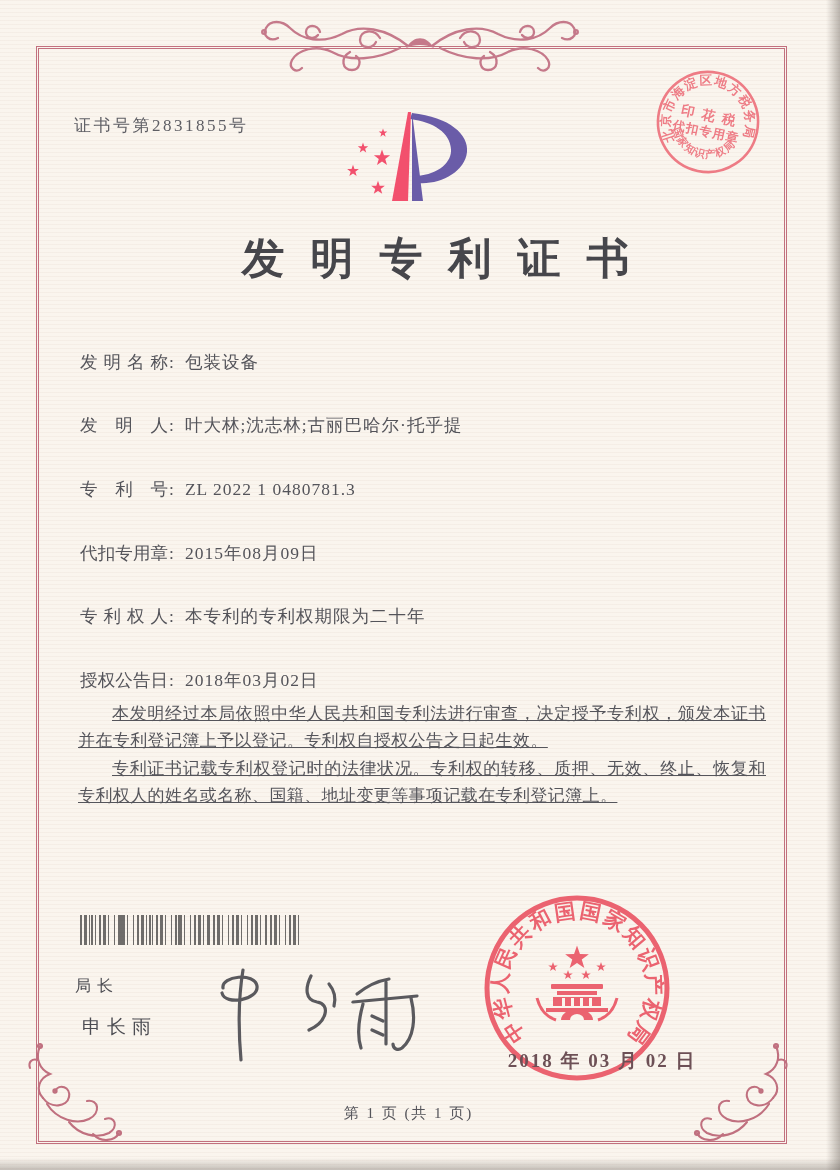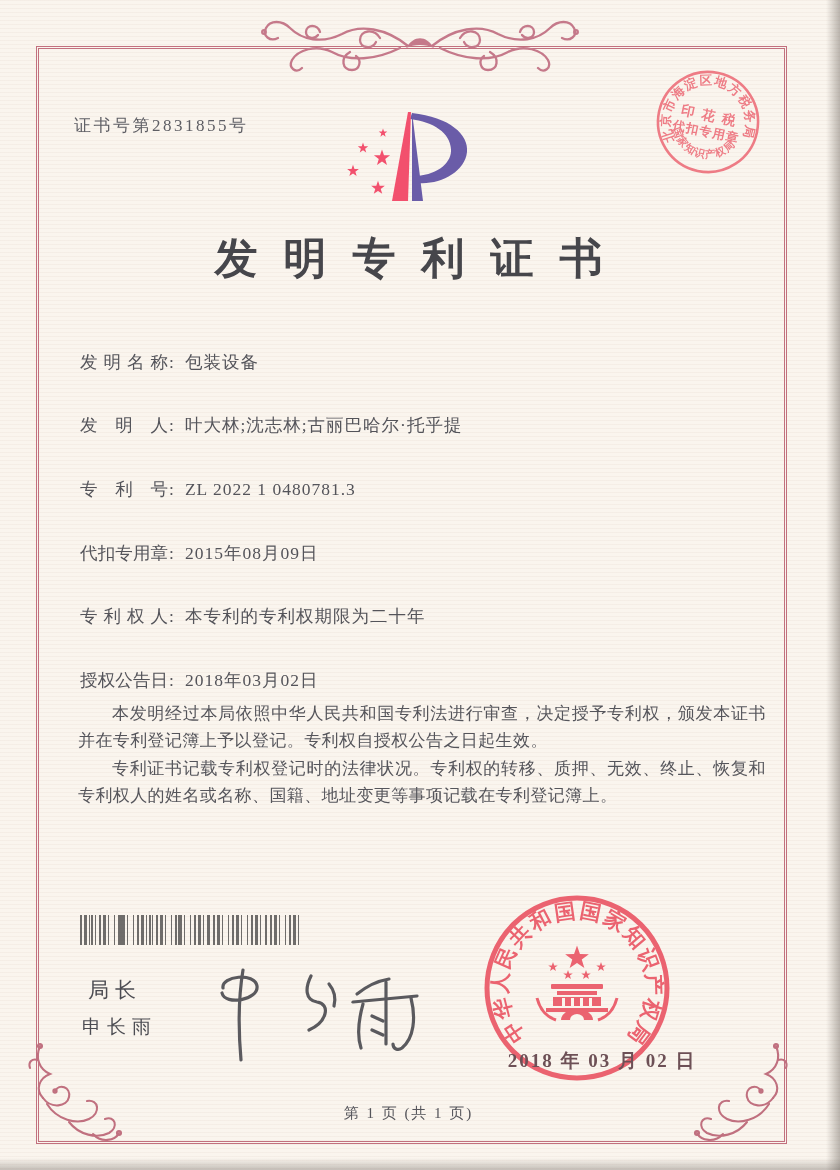--- a/index.html
+++ b/index.html
@@ -27,42 +27,42 @@
 
   .cert-number{
     position:absolute;left:74px;top:114px;
     font-size:17px;letter-spacing:2.5px;color:#5e5e64;
   }
   .logo{position:absolute;left:338px;top:100px;}
 
   .doc-title{
     position:absolute;left:36px;top:230px;width:745px;
     text-align:center;font-size:43px;font-weight:600;color:#46464b;
-    letter-spacing:26px;text-indent:26px;
+    letter-spacing:26px;text-indent:26px;padding-left:27px;
   }
 
   .field-row{position:absolute;left:80px;font-size:17.5px;color:#54545a;white-space:nowrap;}
   .field-label{display:inline-block;width:88px;text-align:justify;text-align-last:justify;}
   .field-colon{margin-left:1px;}
   .field-value{margin-left:11px;letter-spacing:1px;}
 
   .body-text{
     position:absolute;left:78px;top:700px;width:688px;
-    font-size:17px;line-height:27.3px;color:#55555b;text-align:justify;letter-spacing:.4px;
+    font-size:17px;line-height:27.3px;color:#55555b;text-align:justify;letter-spacing:.4px;text-decoration:underline;
   }
   .body-text p{margin:0;text-indent:2em;}
 
   .barcode{
     position:absolute;left:80px;top:915px;width:224px;height:30px;opacity:.72;
     background-image:
       repeating-linear-gradient(90deg,#3a3a3a 0 2px,transparent 2px 4px,#3a3a3a 4px 7px,transparent 7px 9px,#3a3a3a 9px 10px,transparent 10px 15px,#3a3a3a 15px 16px,transparent 16px 19px),
       repeating-linear-gradient(90deg,transparent 0 11px,#3a3a3a 11px 13px,transparent 13px 29px);
   }
 
-  .sig-title{position:absolute;left:88px;top:976px;font-size:21px;letter-spacing:6px;color:#4c4c52;}
+  .sig-title{position:absolute;left:75px;top:976px;font-size:16px;letter-spacing:6px;color:#4c4c52;}
   .sig-name{position:absolute;left:82px;top:1014px;font-size:19px;letter-spacing:6px;color:#4c4c52;}
   .sig-hand{position:absolute;left:205px;top:960px;}
 
   .seal{position:absolute;left:477px;top:888px;}
   .seal-date{
     position:absolute;left:495px;top:1048px;width:214px;text-align:center;
     font-size:19px;letter-spacing:2px;color:#6d5056;font-weight:700;
   }
   .tax-stamp{position:absolute;left:648px;top:62px;}
 

